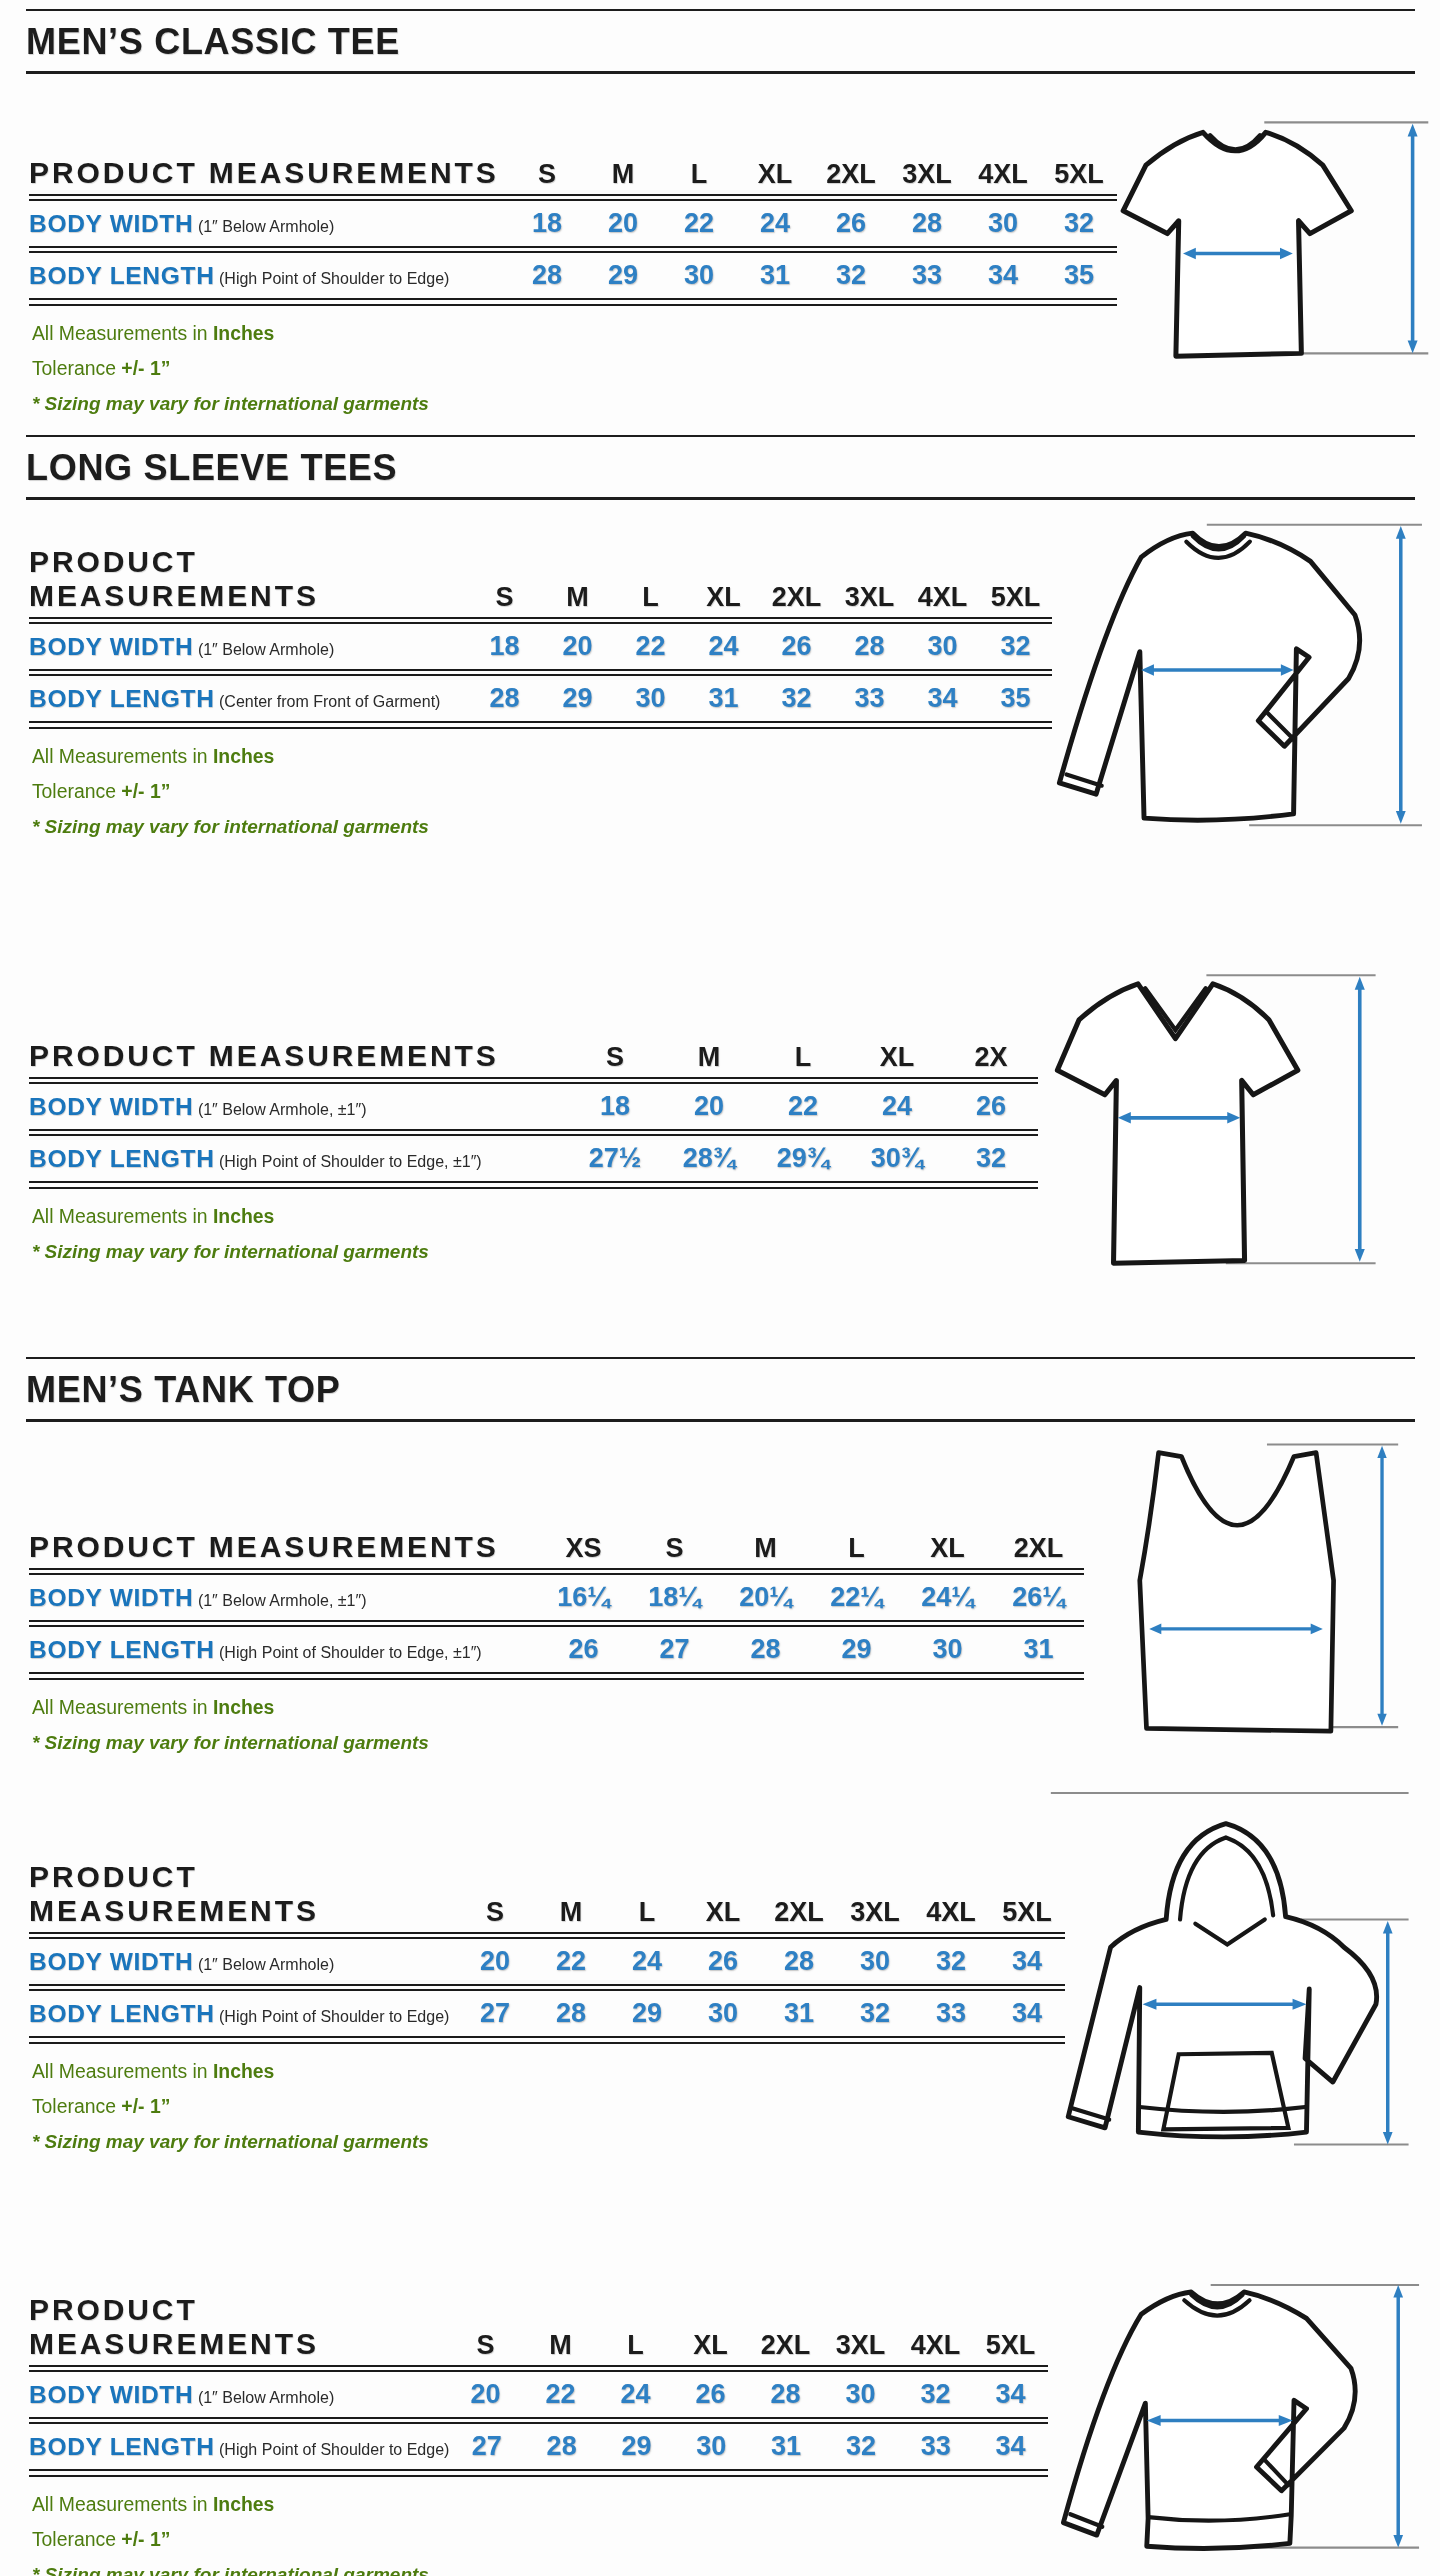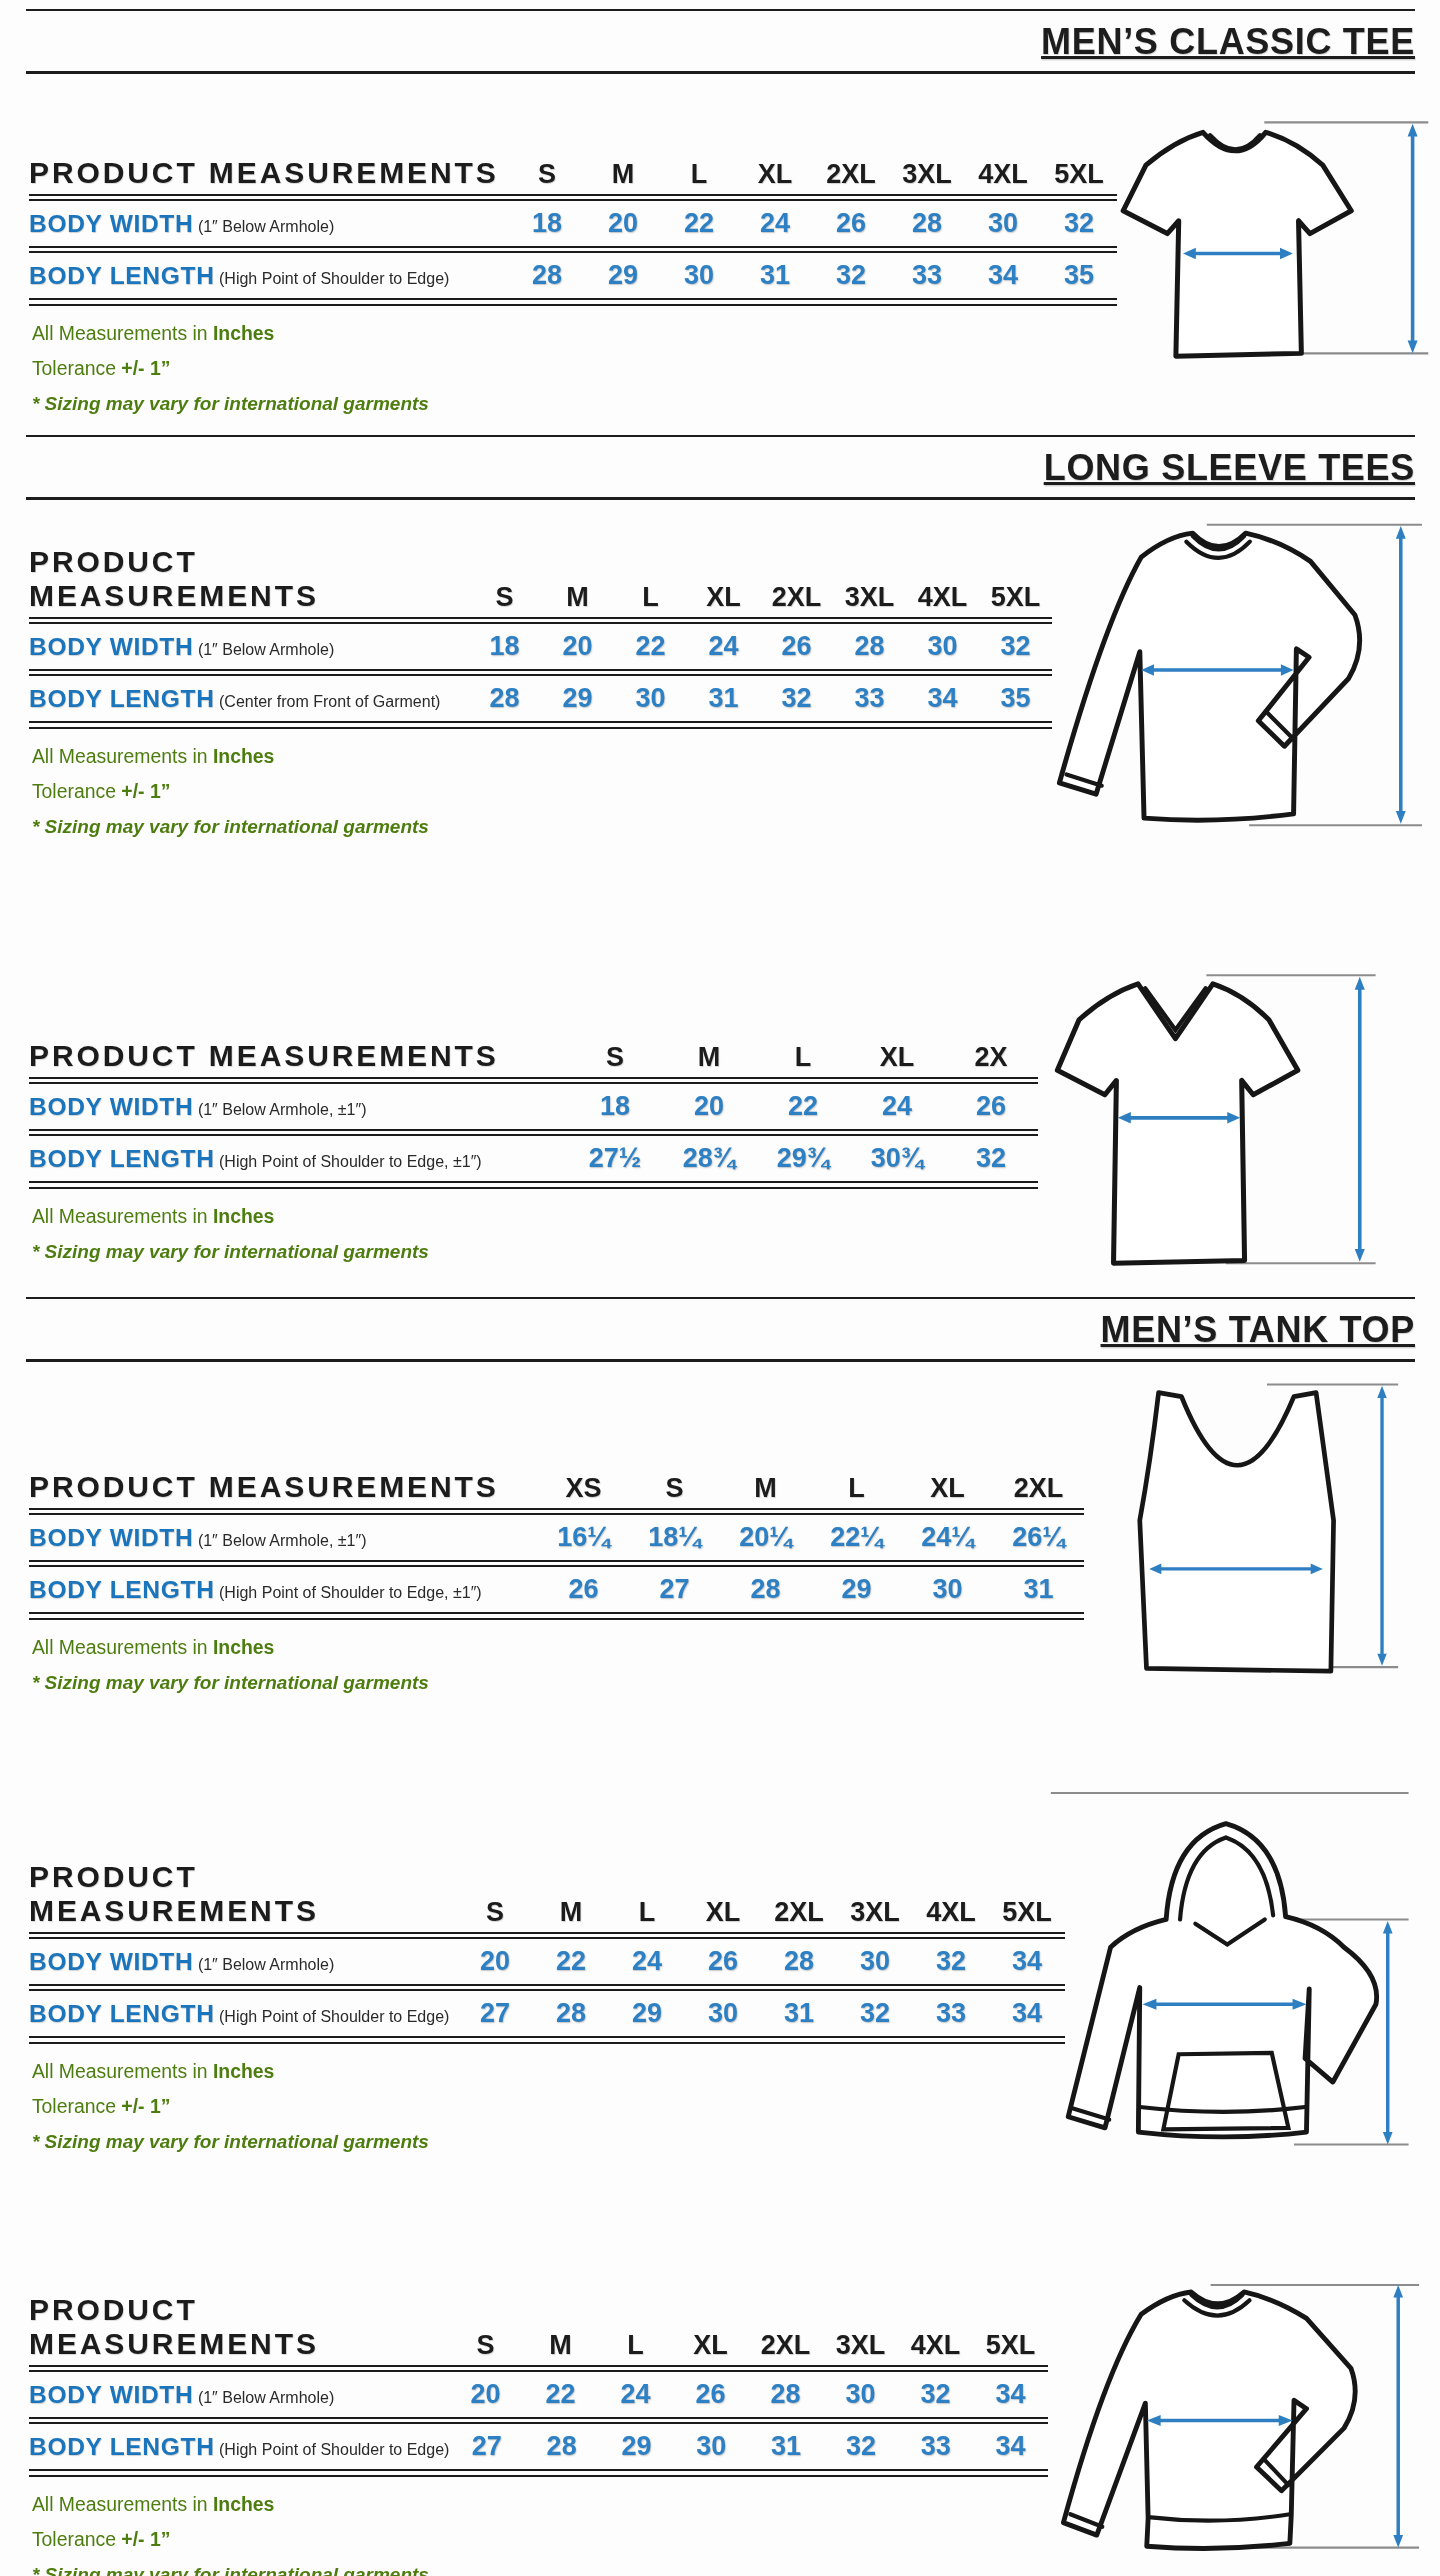--- a/index.html
+++ b/index.html
@@ -2,28 +2,28 @@
 <html style="font-size:11.5px"><head>
 <meta charset="utf-8">
 <style>
   html,body{margin:0;padding:0;background:#e8e8e8;}
   body{font-family:"Liberation Sans","DejaVu Sans",sans-serif;}
   #page{position:relative;width:1441px;height:2576px;background:#fdfdfd;overflow:hidden;margin:0 auto;}
   .sec{position:absolute;left:0;width:1441px;}
   .sec-0{top:0;height:426px;--ct:151px;--tw:1088px;--cw:76px;}
   .sec-1{top:426px;height:431px;--ct:148px;--tw:1023px;--cw:73px;}
   .sec-2{top:857px;height:431px;--ct:177px;--tw:1009px;--cw:94px;}
-  .sec-3{top:1288px;height:447px;--ct:177px;--tw:1055px;--cw:91px;}
+  .sec-3{top:1348px;height:447px;--ct:177px;--tw:1055px;--cw:91px;}
   .sec-4{top:1735px;height:431px;--ct:154px;--tw:1036px;--cw:76px;}
   .sec-5{top:2167px;height:409px;--ct:155px;--tw:1019px;--cw:75px;}
 
   .tbar{position:absolute;top:8.6px;left:26px;right:26px;}
   .tbar .rule{height:2.9px;background:#1d1d1d;}
-  .ttl{margin:0;text-align:right;font-size:36px;font-weight:800;letter-spacing:0.7px;
-       color:#1d1d1d;padding:9.4px 0 8px 0;text-shadow:0.7px 1.4px 0.7px rgba(110,110,110,.3);text-decoration:underline;}
+  .ttl{margin:0;text-align:left;font-size:36px;font-weight:800;letter-spacing:0.7px;
+       color:#1d1d1d;padding:9.4px 0 8px 0;text-shadow:0.7px 1.4px 0.7px rgba(110,110,110,.3);}
 
   .content{position:absolute;left:29px;top:var(--ct);width:var(--tw);}
   .thead{display:flex;align-items:flex-end;height:43px;padding-bottom:4.3px;box-sizing:border-box;}
   .pm{flex:1;font-size:30px;font-weight:800;letter-spacing:2.9px;color:#1c1c1c;
       text-shadow:0.7px 1.4px 0.7px rgba(110,110,110,.25);}
   .shead{display:flex;}
   .szh{width:var(--cw);text-align:center;font-size:27px;font-weight:800;color:#1c1c1c;
        text-shadow:0.7px 1.4px 0.7px rgba(110,110,110,.3);}
   .drule{height:7.2px;border-top:2.9px solid #1b1b1b;border-bottom:2.2px solid #1b1b1b;box-sizing:border-box;}
   .mrow{display:flex;align-items:center;height:45px;}

